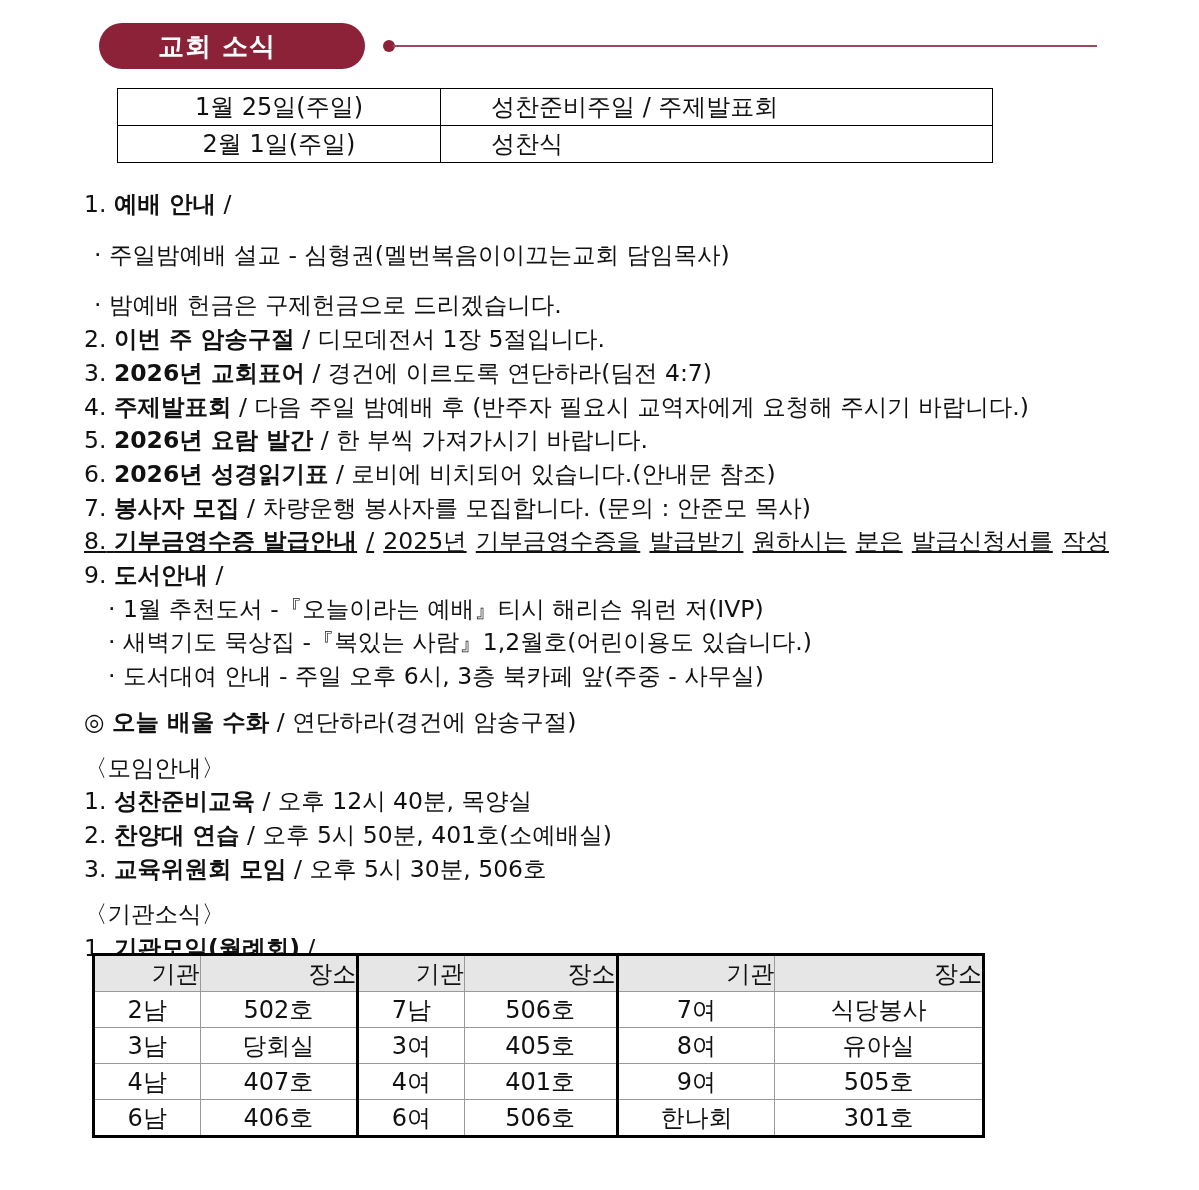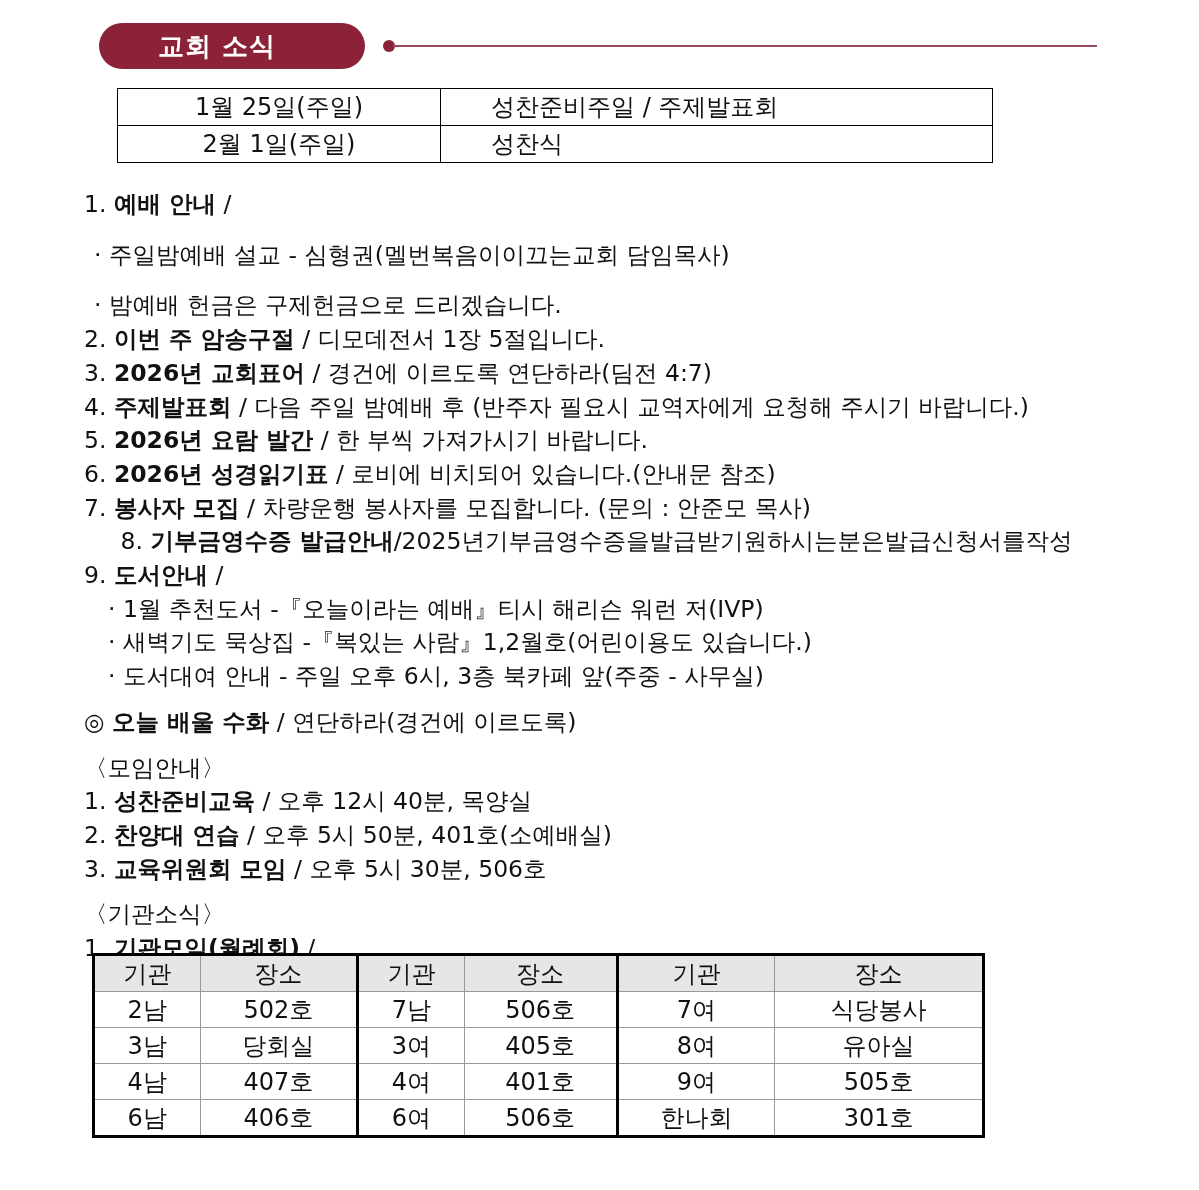--- a/index.html
+++ b/index.html
@@ -26,32 +26,32 @@
   table.schedule td { border: 1.5px solid #000; height: 36px; padding: 0; }
   table.schedule td.date { width: 322px; text-align: center; }
   table.schedule td.evt { padding-left: 50px; }
 
   .body-text { position: absolute; left: 84px; top: 188px; width: 1030px; font-size: 23.5px; line-height: 33.7px; }
   .line { white-space: nowrap; }
   .line b { font-weight: bold; margin-top: 16px; }
   .ind1 { padding-left: 10px; margin-top: 17px; }
   .ind2 { padding-left: 24px; }
   .cont { padding-left: 284px; }
-  .just { display: flex; justify-content: center; }
+  .just { display: flex; justify-content: space-between; text-decoration: underline; }
   .gap { height: 12px; }
 
   table.org {
     position: absolute; left: 92px; top: 953px; width: 893px;
     border-collapse: collapse; font-size: 24px; border: 3px solid #000;
   }
   table.org th, table.org td {
     text-align: center; height: 35px; padding: 0;
     border-left: 1px solid #999; border-top: 1px solid #999; font-weight: normal;
   }
-  table.org th { background: #e6e6e6; }
+  table.org th { background: #e6e6e6; text-align: right; }
   table.org .grp { border-left: 3px solid #000; }
 </style>
 </head>
 <body>
 
 <div class="header">
   <div class="pill">교회 소식</div>
   <div class="dot"></div>
   <div class="hline"></div>
 </div>
@@ -114,21 +114,21 @@
   <div class="line">
     <span>9.</span>
     <b>도서안내</b><span> /</span>
   </div>
   <div class="line ind2">· 1월 추천도서 -『오늘이라는 예배』티시 해리슨 워런 저(IVP)</div>
   <div class="line ind2">· 새벽기도 묵상집 -『복있는 사람』1,2월호(어린이용도 있습니다.)</div>
   <div class="line ind2">· 도서대여 안내 - 주일 오후 6시, 3층 북카페 앞(주중 - 사무실)</div>
   <div class="gap"></div>
   <div class="line">
     <span>◎</span>
-    <b>오늘 배울 수화</b><span> / 연단하라(경건에 이르도록)</span>
+    <b>오늘 배울 수화</b><span> / 연단하라(경건에 암송구절)</span>
   </div>
   <div class="gap"></div>
   <div class="line">〈모임안내〉</div>
   <div class="line">
     <span>1.</span>
     <b>성찬준비교육</b><span> / 오후 12시 40분, 목양실</span>
   </div>
   <div class="line">
     <span>2.</span>
     <b>찬양대 연습</b><span> / 오후 5시 50분, 401호(소예배실)</span>

